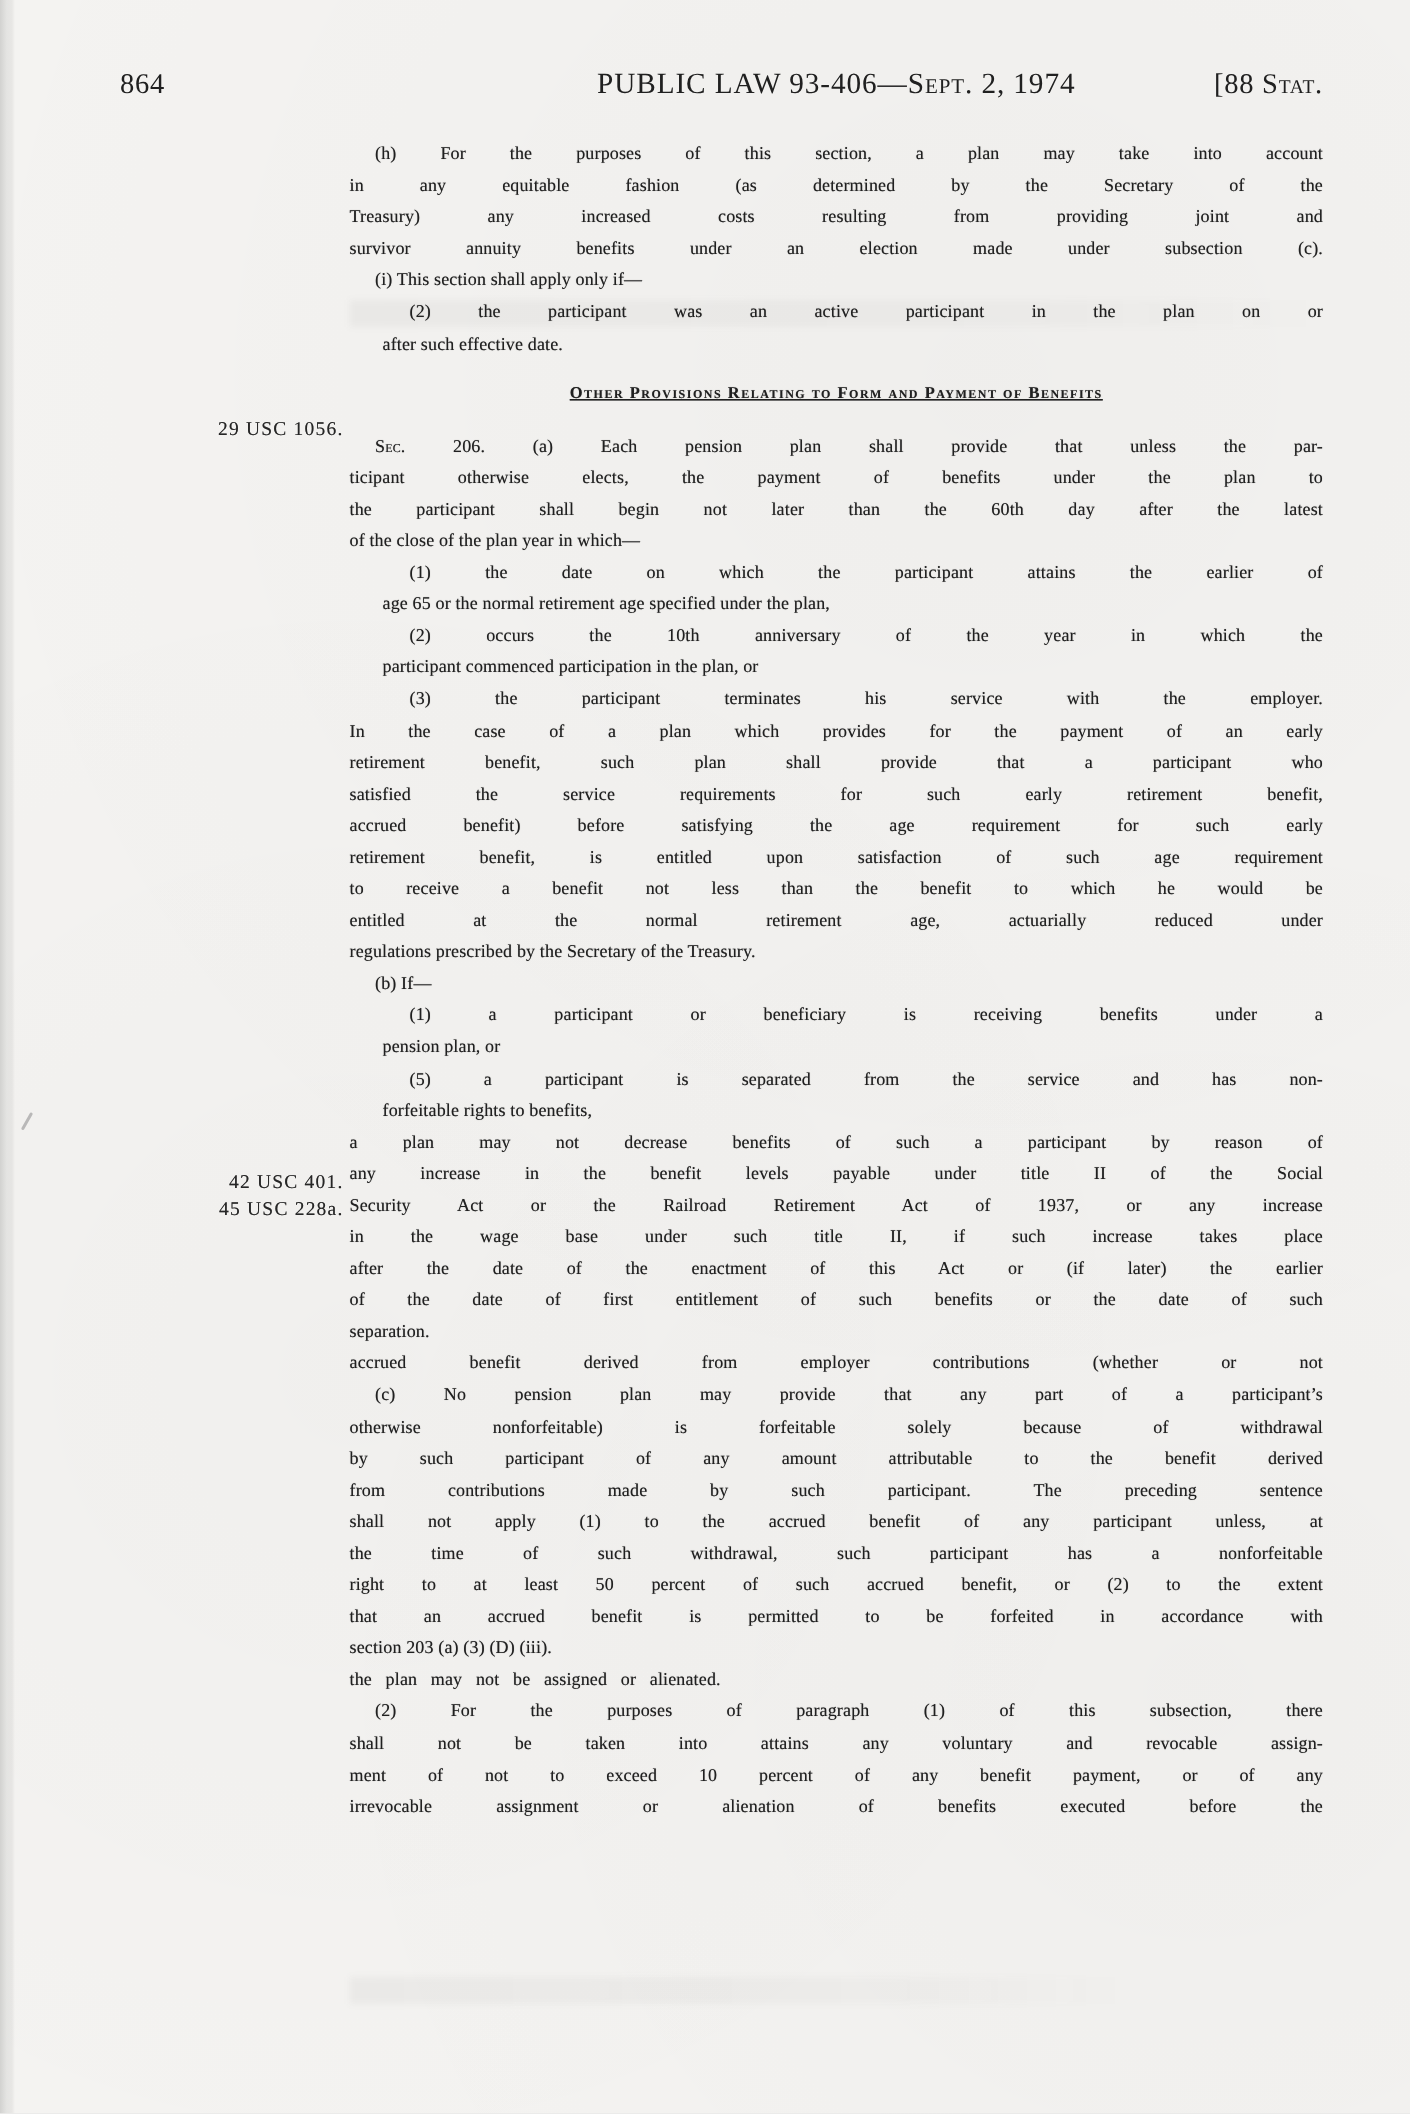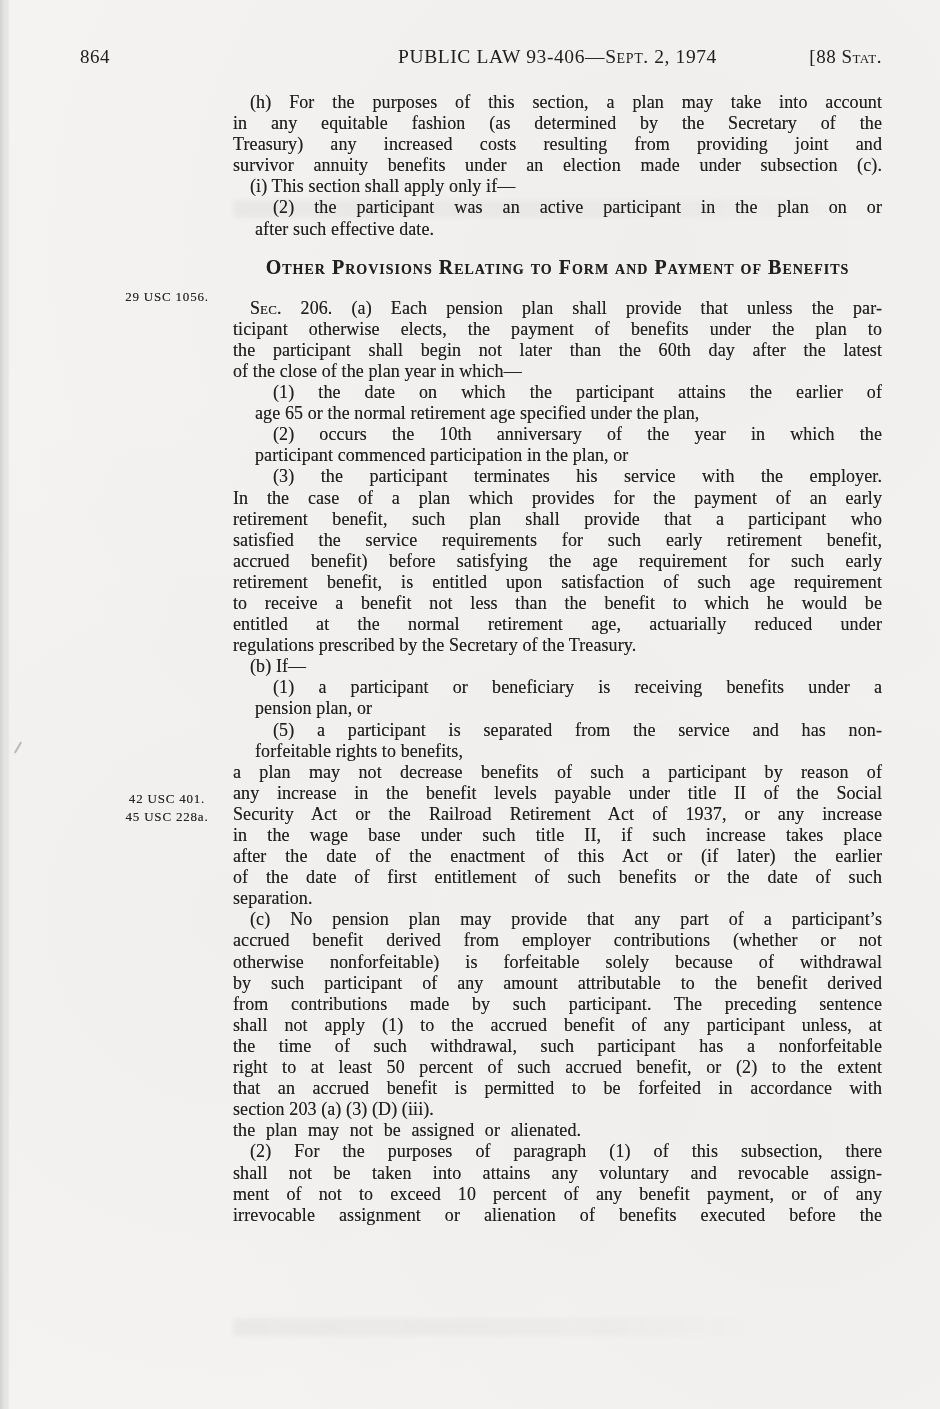--- a/index.html
+++ b/index.html
@@ -30,40 +30,41 @@
   .page-number { position:absolute; left:80px; top:0; letter-spacing:0.5px; }
   .running-title {
     position:absolute; left:233px; width:649px; top:0; text-align:center;
     font-size:19.5px; letter-spacing:0.6px; white-space:nowrap;
   }
   .stat-ref { position:absolute; right:58px; top:0; letter-spacing:0.5px; white-space:nowrap; }
   .sc { font-variant:small-caps; }
   .body { position:absolute; left:233px; top:92px; width:649px; }
   .block { position:relative; }
   .line {
-    font-size:18px; line-height:21.1px;
+    font-size:12px; line-height:21.1px;
     text-align:justify; text-align-last:justify;
     text-shadow:0 0 0.5px rgba(32,32,32,0.55);
     letter-spacing:0.1px;
   }
   .line.last { text-align-last:left; }
   .line.wide { word-spacing:6px; }
   .ind-p  { padding-left:17px; }
   .ind-i1 { padding-left:40px; }
   .ind-i2 { padding-left:22px; }
   .heading {
     text-align:center; font-variant:small-caps; font-weight:bold;
-    font-size:20px; letter-spacing:1px;
+    font-size:11px; letter-spacing:1px;
     margin-top:16px; margin-bottom:19px;
     text-shadow:0 0 0.5px rgba(32,32,32,0.5);
+    text-decoration:underline;
   }
   .margin-note {
     position:absolute; left:-128px; width:124px;
     font-size:13px; line-height:17px; letter-spacing:0.8px;
-    color:#262626; white-space:nowrap; text-align:center;
+    color:#262626; white-space:nowrap; text-align:right;
     text-shadow:0 0 0.4px rgba(38,38,38,0.5);
   }
 </style>
 </head>
 <body>
 
 <div class="page">
   <div class="page-edge"></div>
   <div class="artifact"></div>
   <div class="bleed" style="top:200px;"></div>
@@ -134,22 +135,22 @@
         <div class="line">any increase in the benefit levels payable under title II of the Social</div>
         <div class="line">Security Act or the Railroad Retirement Act of 1937, or any increase</div>
         <div class="line">in the wage base under such title II, if such increase takes place</div>
         <div class="line">after the date of the enactment of this Act or (if later) the earlier</div>
         <div class="line">of the date of first entitlement of such benefits or the date of such</div>
         <div class="line last">separation.</div>
         <div class="margin-note" style="top: 28px;">42 USC 401.</div>
         <div class="margin-note" style="top: 46px;">45 USC 228a.</div>
       </div>
       <div class="block">
+        <div class="line">accrued benefit derived from employer contributions (whether or not</div>
         <div class="line ind-p">(c) No pension plan may provide that any part of a participant’s</div>
-        <div class="line">accrued benefit derived from employer contributions (whether or not</div>
         <div class="line">otherwise nonforfeitable) is forfeitable solely because of withdrawal</div>
         <div class="line">by such participant of any amount attributable to the benefit derived</div>
         <div class="line">from contributions made by such participant. The preceding sentence</div>
         <div class="line">shall not apply (1) to the accrued benefit of any participant unless, at</div>
         <div class="line">the time of such withdrawal, such participant has a nonforfeitable</div>
         <div class="line">right to at least 50 percent of such accrued benefit, or (2) to the extent</div>
         <div class="line">that an accrued benefit is permitted to be forfeited in accordance with</div>
         <div class="line last">section 203 (a) (3) (D) (iii).</div>
       </div>
       <div class="block">

